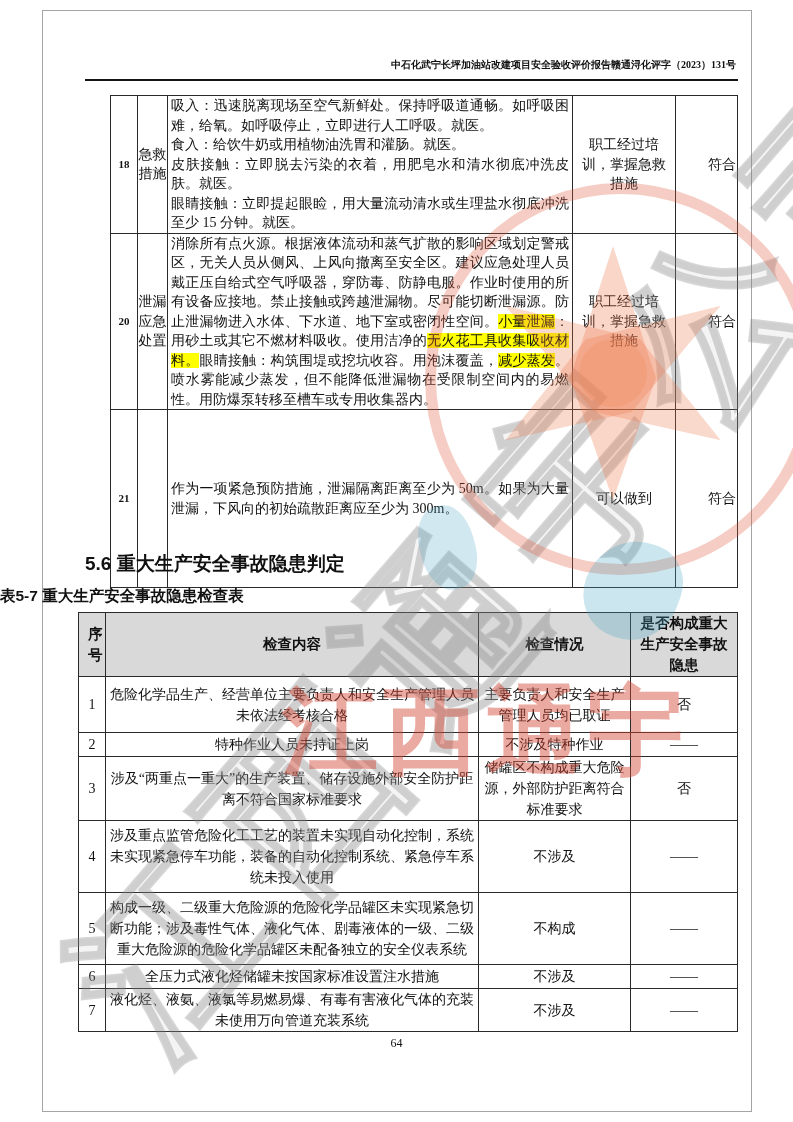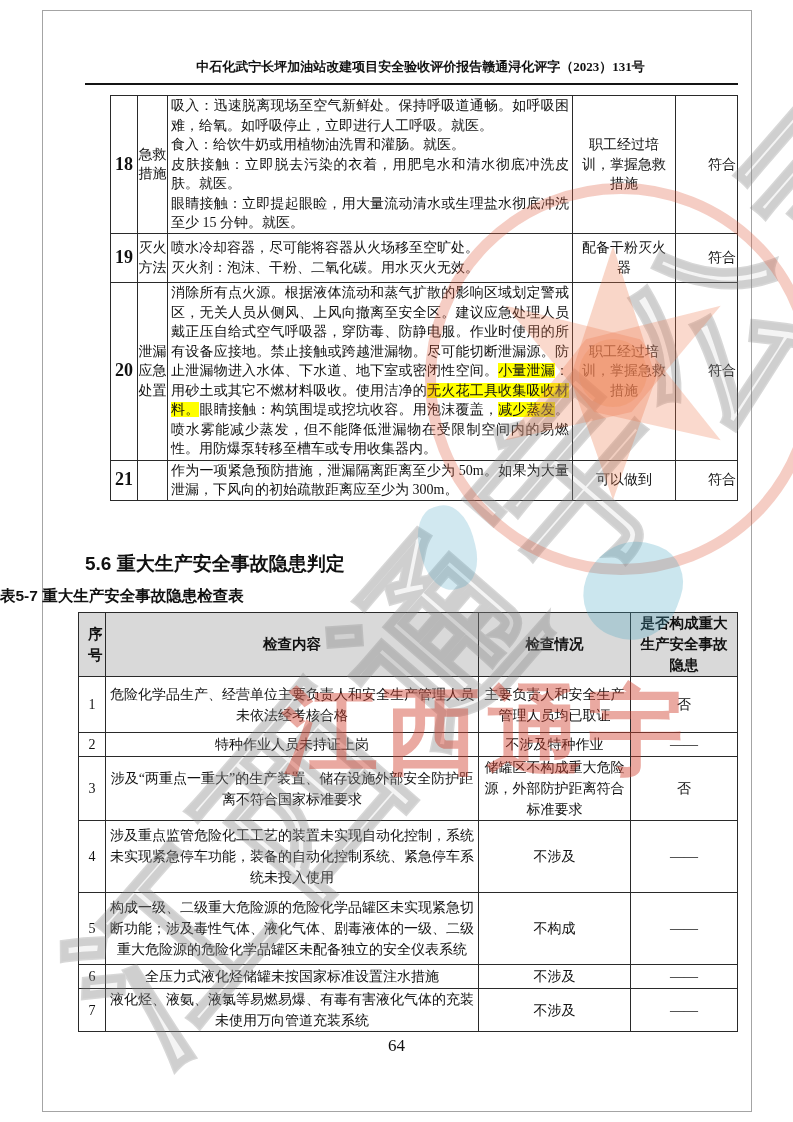--- a/index.html
+++ b/index.html
@@ -2,27 +2,27 @@
 <html><head>
 <meta charset="utf-8">
 <style>
   html,body{margin:0;padding:0;background:#ffffff;}
   .page{position:relative;width:793px;height:1122px;background:#fff;overflow:hidden;
         font-family:"Liberation Serif","DejaVu Serif",serif;color:#111;}
   .scan-frame{position:absolute;left:42px;top:10px;width:708px;height:1100px;
         border:1px solid rgba(90,90,90,0.55);pointer-events:none;}
   
   .hdr{position:absolute;left:85px;top:58px;width:653px;display:flex;
-        justify-content:center;align-items:flex-end;font-size:13px;font-weight:bold;
+        justify-content:flex-end;align-items:flex-end;font-size:10px;font-weight:bold;
         border-bottom:2px solid #141414;padding:0 2px 7px 20px;box-sizing:border-box;}
   
   table{border-collapse:collapse;table-layout:fixed;}
   .t1{position:absolute;left:110px;top:95px;width:627px;font-size:14px;line-height:19.5px;}
   .t1 td{border:1px solid #2a2a2a;vertical-align:middle;overflow:hidden;}
-  .t1 .c-no{text-align:center;font-weight:bold;font-size:18px;}
+  .t1 .c-no{text-align:center;font-weight:bold;font-size:11px;}
   .t1 .c-label{text-align:center;padding:0;}
   .t1 .c-content{padding:0 3px;}
   .t1 .c-content p{margin:0;text-align:justify;}
   .t1 .c-measure{text-align:center;padding:0 6px;}
   .t1 .c-result{text-align:right;}
   .t1 tr:nth-child(1){height:118px;}
   .t1 tr:nth-child(2){height:49px;}
   .t1 tr:nth-child(3){height:178px;}
   .t1 tr:nth-child(4){height:40px;}
   .hl{background:#ffff00;}
@@ -44,21 +44,21 @@
   .t2 .c3{text-align:center;padding:0 4px;}
   .t2 .c4{text-align:center;padding:0 10px;}
   .t2 tbody tr:nth-child(1){height:56px;}
   .t2 tbody tr:nth-child(2){height:24px;}
   .t2 tbody tr:nth-child(3){height:56px;}
   .t2 tbody tr:nth-child(4){height:72px;}
   .t2 tbody tr:nth-child(5){height:72px;}
   .t2 tbody tr:nth-child(6){height:23px;}
   .t2 tbody tr:nth-child(7){height:43px;}
   
-  .pageno{position:absolute;left:0;top:1036px;width:793px;text-align:center;font-size:17px;}
+  .pageno{position:absolute;left:0;top:1036px;width:793px;text-align:center;font-size:12px;}
   
   .wm{position:absolute;inset:0;pointer-events:none;z-index:6;overflow:hidden;}
   .wm-ring{position:absolute;left:425px;top:183px;width:370px;height:370px;border-radius:50%;
         border:11px solid rgba(222,88,60,0.30);}
   .wm-flame{position:absolute;left:468px;top:228px;width:290px;height:290px;}
   .wm-teal1{position:absolute;left:585px;top:540px;width:95px;height:100px;
         background:rgba(70,165,195,0.28);border-radius:55% 40% 50% 45%;transform:rotate(20deg);}
   .wm-teal2{position:absolute;left:420px;top:505px;width:55px;height:85px;
         background:rgba(70,165,195,0.25);border-radius:45%;transform:rotate(-15deg);}
   .wm-red{position:absolute;left:282px;top:683px;font-size:96px;font-weight:bold;
@@ -96,30 +96,20 @@
           <td class="c-content">
             <p><span>吸入：迅速脱离现场至空气新鲜处。保持呼吸道通畅。如呼吸困难，给氧。如呼吸停止，立即进行人工呼吸。就医。</span></p>
             <p><span>食入：给饮牛奶或用植物油洗胃和灌肠。就医。</span></p>
             <p><span>皮肤接触：立即脱去污染的衣着，用肥皂水和清水彻底冲洗皮肤。就医。</span></p>
             <p><span>眼睛接触：立即提起眼睑，用大量流动清水或生理盐水彻底冲洗至少 15 分钟。就医。</span></p>
           </td>
           <td class="c-measure">职工经过培训，掌握急救措施</td>
           <td class="c-result">符合</td>
         </tr>
         <tr>
-          <td class="c-no">19</td>
-          <td class="c-label">灭火方法</td>
-          <td class="c-content">
-            <p><span>喷水冷却容器，尽可能将容器从火场移至空旷处。</span></p>
-            <p><span>灭火剂：泡沫、干粉、二氧化碳。用水灭火无效。</span></p>
-          </td>
-          <td class="c-measure">配备干粉灭火器</td>
-          <td class="c-result">符合</td>
-        </tr>
-        <tr>
           <td class="c-no">20</td>
           <td class="c-label">泄漏应急处置</td>
           <td class="c-content">
             <p><span>消除所有点火源。根据液体流动和蒸气扩散的影响区域划定警戒区，无关人员从侧风、上风向撤离至安全区。建议应急处理人员戴正压自给式空气呼吸器，穿防毒、防静电服。作业时使用的所有设备应接地。禁止接触或跨越泄漏物。尽可能切断泄漏源。防止泄漏物进入水体、下水道、地下室或密闭性空间。</span><span class="hl">小量泄漏</span><span>：用砂土或其它不燃材料吸收。使用洁净的</span><span class="hl">无火花工具收集吸收材料。</span><span>眼睛接触：构筑围堤或挖坑收容。用泡沫覆盖，</span><span class="hl">减少蒸发</span><span>。喷水雾能减少蒸发，但不能降低泄漏物在受限制空间内的易燃性。用防爆泵转移至槽车或专用收集器内。</span></p>
           </td>
           <td class="c-measure">职工经过培训，掌握急救措施</td>
           <td class="c-result">符合</td>
         </tr>
         <tr>
           <td class="c-no">21</td>

